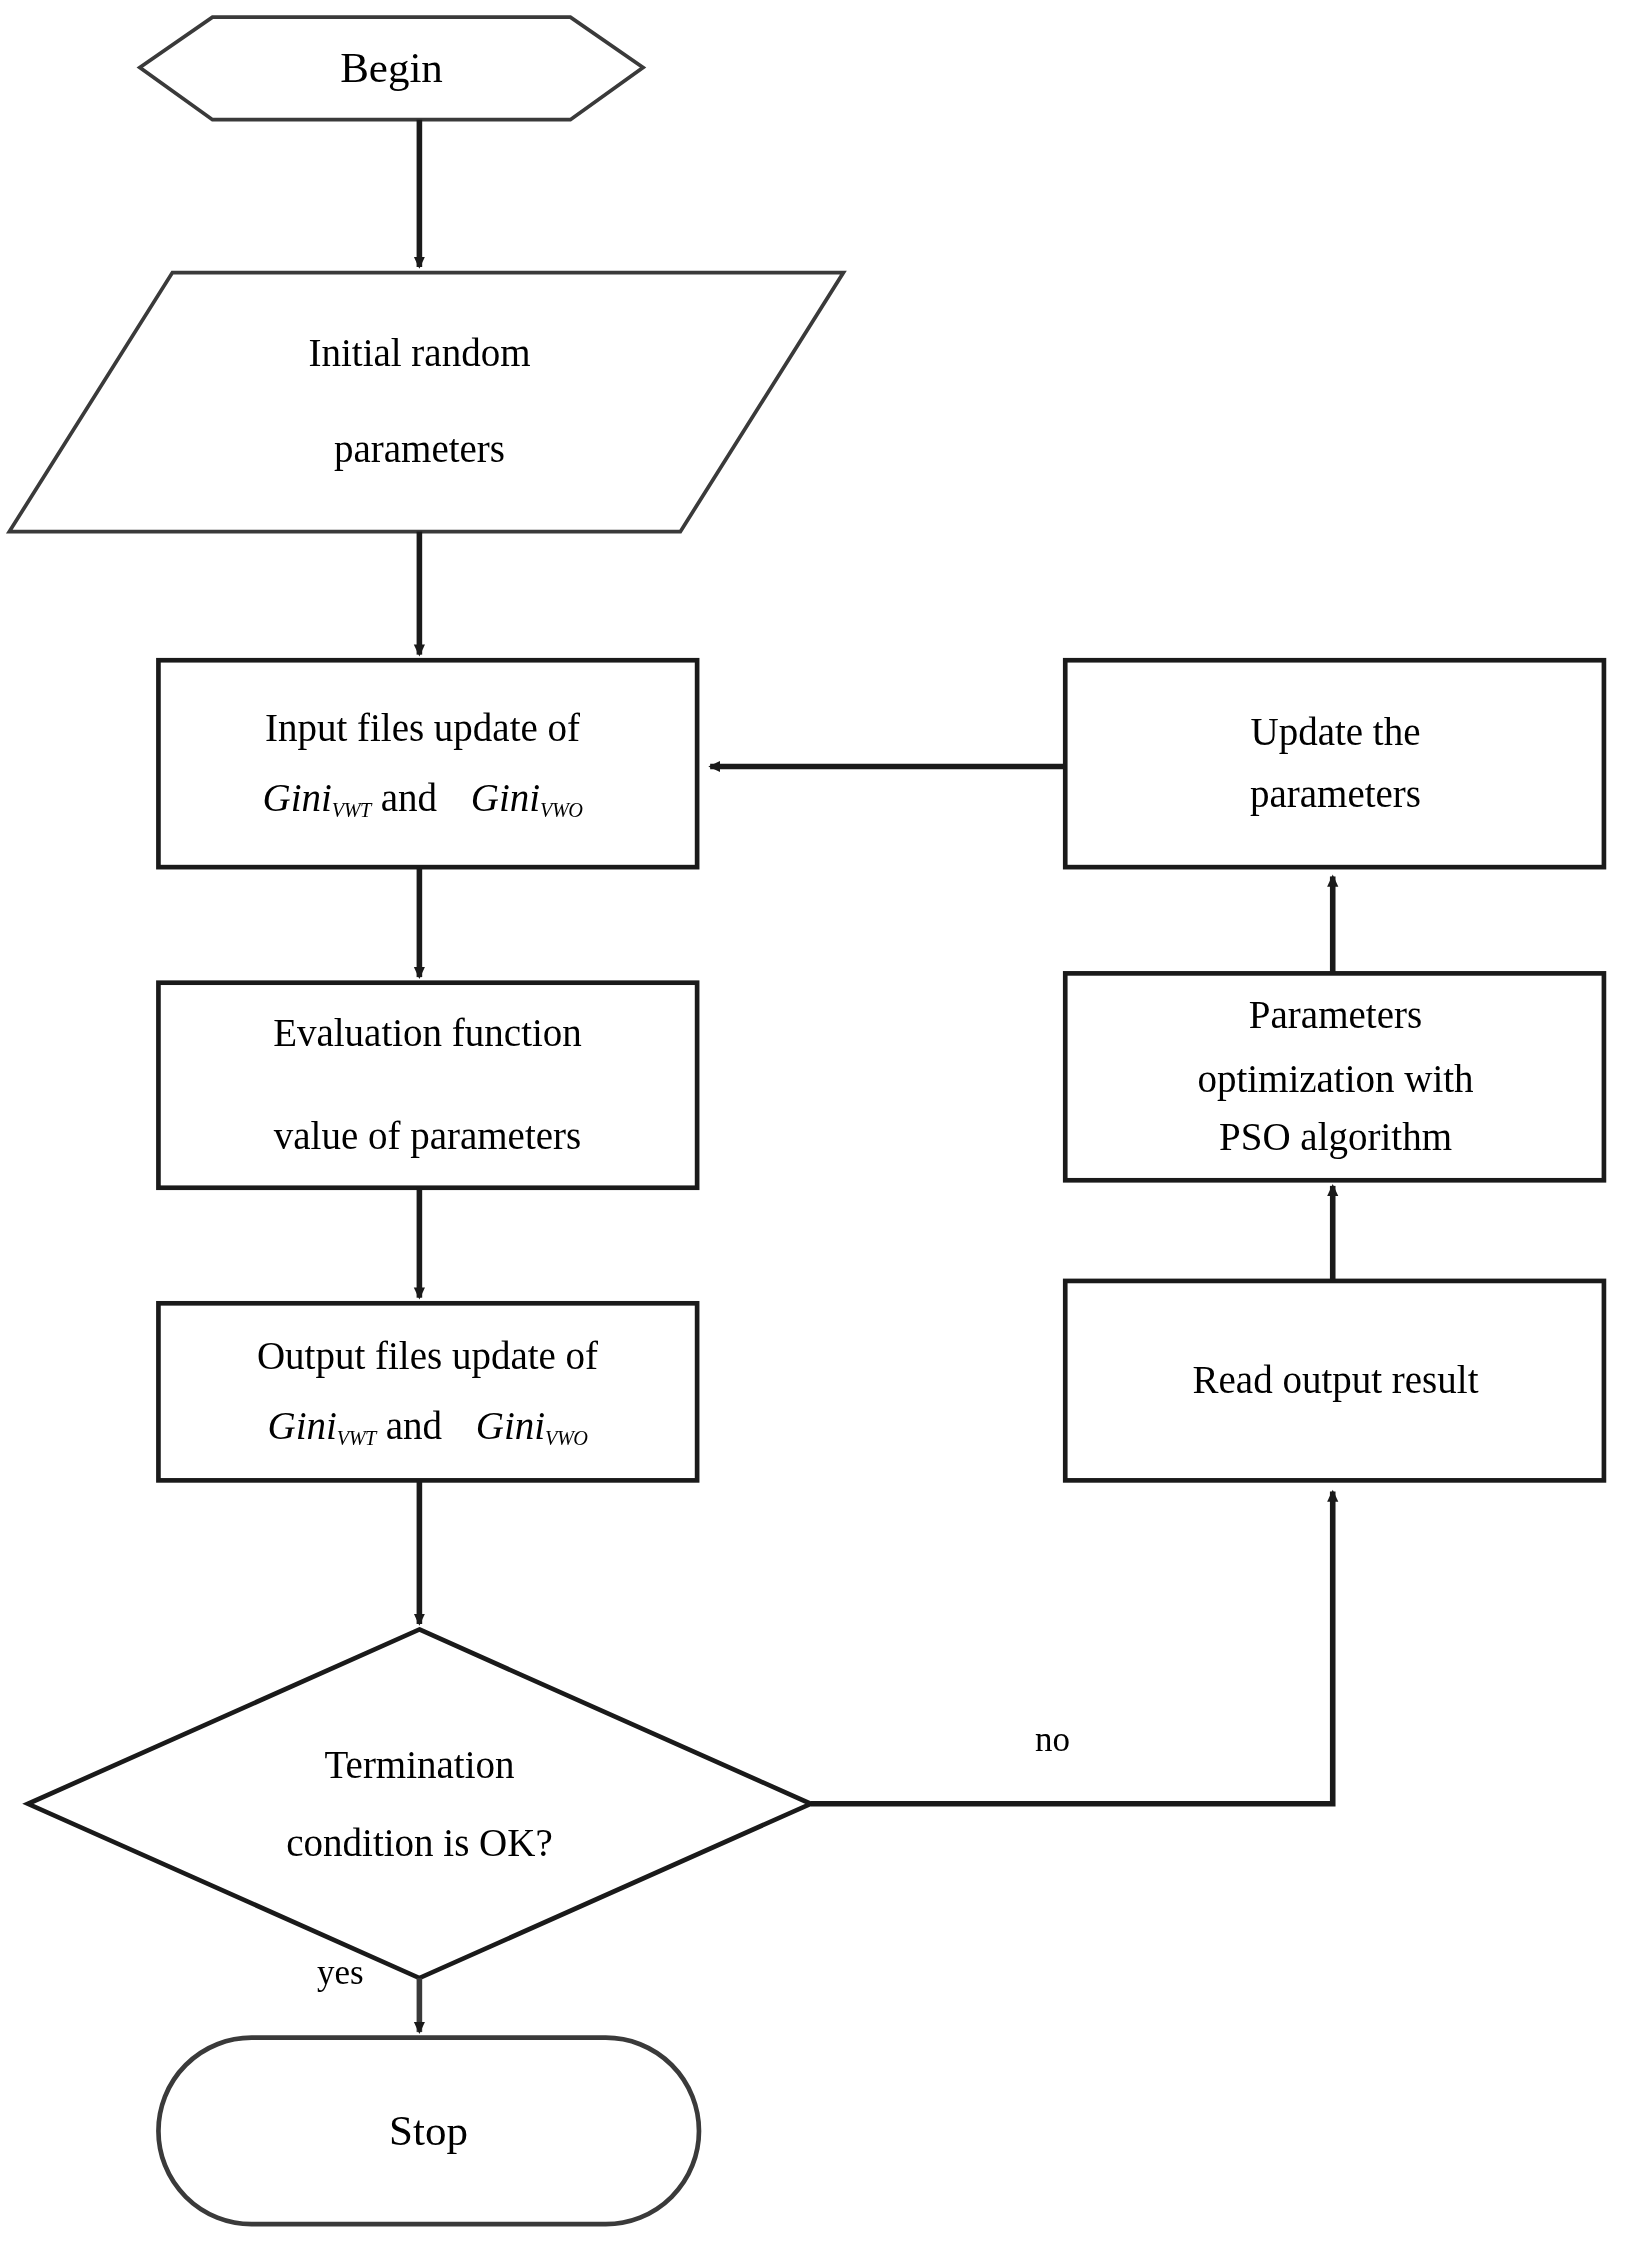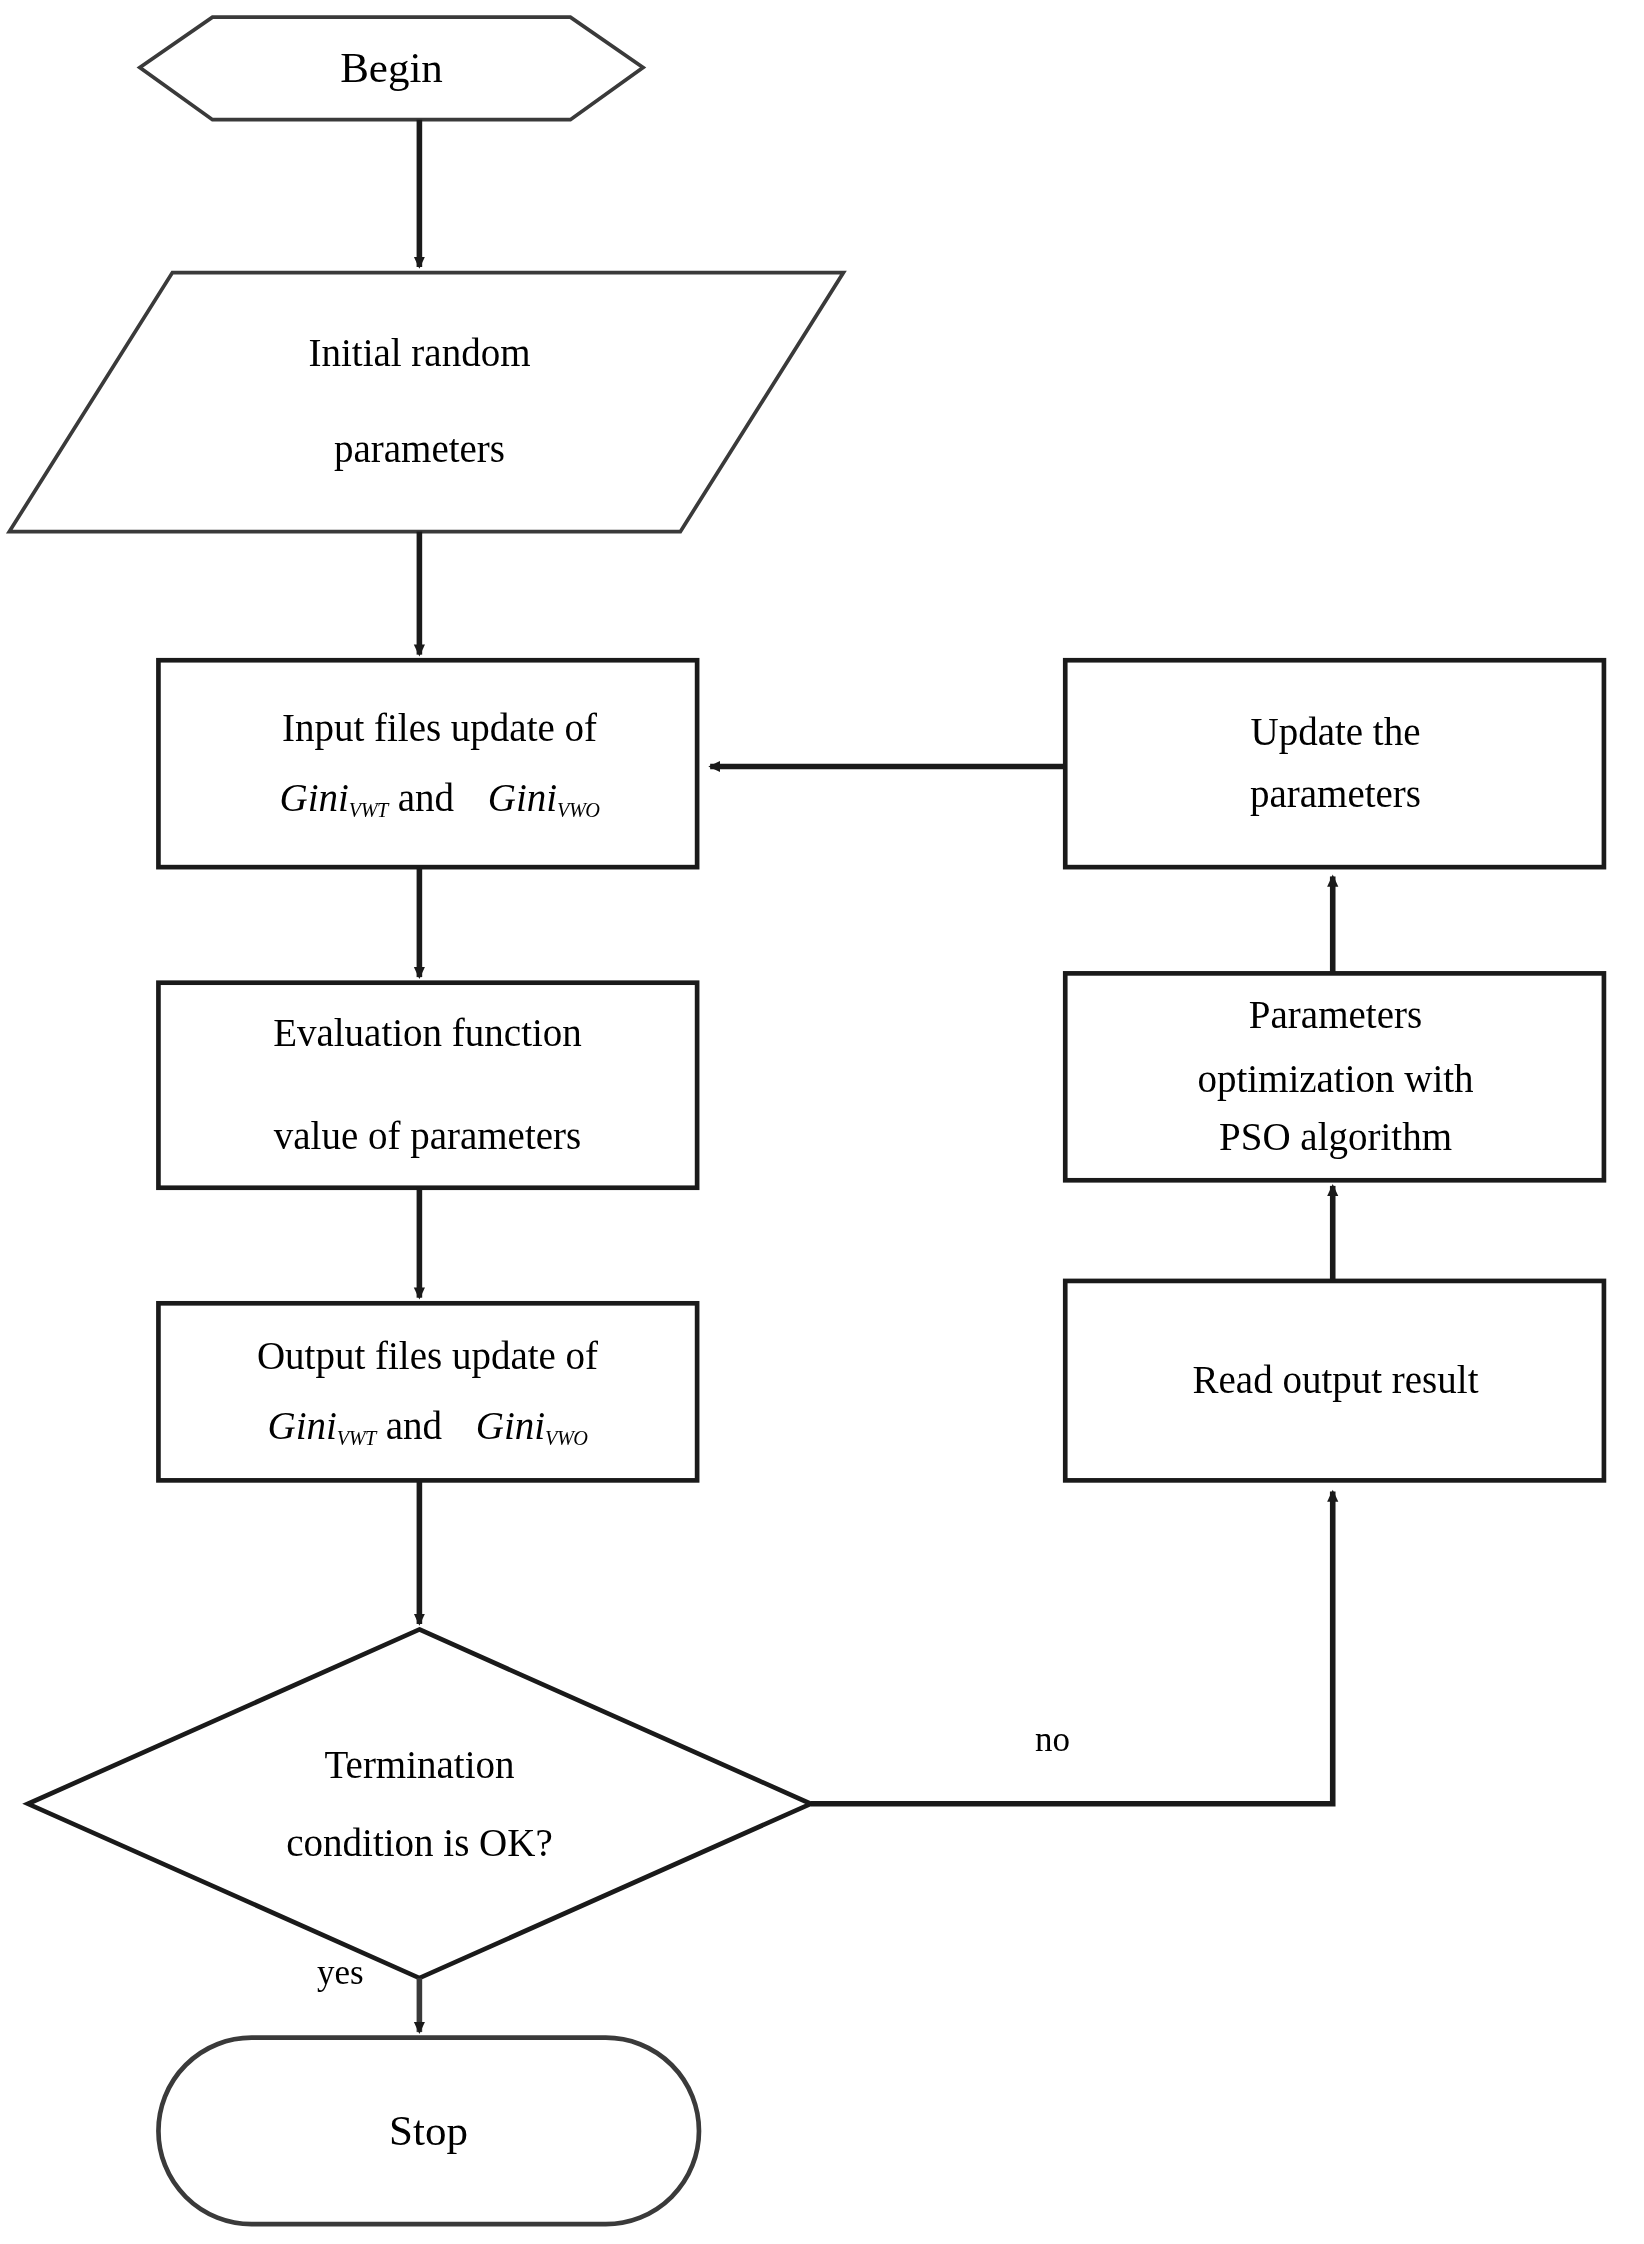--- a/index.html
+++ b/index.html
@@ -120,21 +120,21 @@
 
   <div class="node-label big-label" style="left:140px; top:17px; width:503px; height:103px;">
     <span class="line">Begin</span>
   </div>
 
   <div class="node-label loose" style="left:140px; top:280px; width:559px; height:242px;">
     <span class="line">Initial random</span>
     <span class="line" style="margin-top:35px;">parameters</span>
   </div>
 
-  <div class="node-label" style="left:170px; top:660px; width:539px; height:207px;">
+  <div class="node-label" style="left:153px; top:660px; width:539px; height:207px;">
     <span class="line">Input files update of</span>
     <span class="line" style="margin-top:17px;">
       <span class="gini"><span>Gini</span><sub>VWT</sub></span><span> and </span><span class="gap"></span><span class="gini"><span>Gini</span><sub>VWO</sub></span>
     </span>
   </div>
 
   <div class="node-label" style="left:158px; top:983px; width:539px; height:205px; justify-content:flex-start; padding-top:24px; box-sizing:border-box;gap:43px;">
     <span class="line">Evaluation function</span>
     <span class="line" style="margin-top:7.5px;">value of parameters</span>
   </div>

